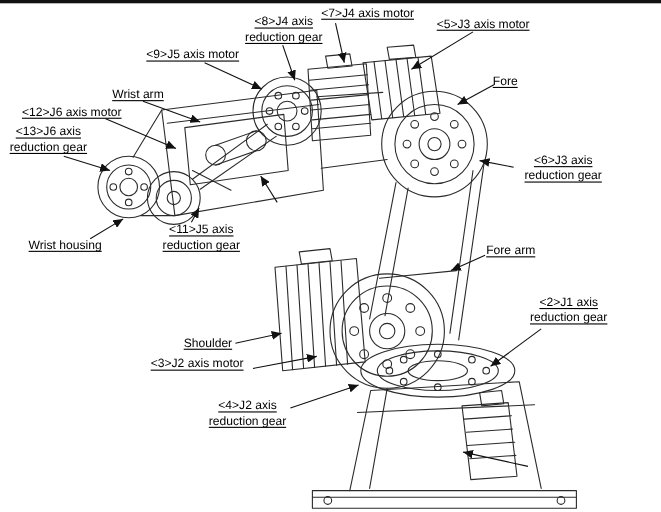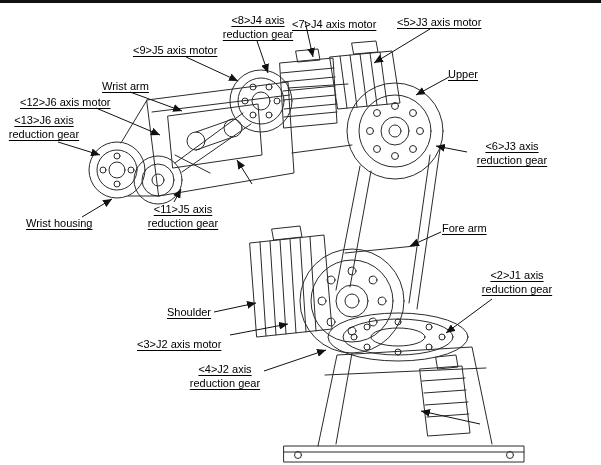--- a/index.html
+++ b/index.html
@@ -183,36 +183,36 @@
       <line x1="82" y1="214" x2="112" y2="196"></line>
       <line x1="441" y1="229" x2="410" y2="243"></line>
       <line x1="492" y1="296" x2="446" y2="330"></line>
       <line x1="214" y1="309" x2="256" y2="300"></line>
       <line x1="230" y1="332" x2="288" y2="321"></line>
       <line x1="264" y1="368" x2="326" y2="347"></line>
       <line x1="480" y1="421" x2="421" y2="408"></line>
     </g>
   </svg>
 
-  <div class="label" style="left:292px; top:2px;margin-top:12px;">&lt;7&gt;J4 axis motor</div>
+  <div class="label" style="left:292px; top:2px;">&lt;7&gt;J4 axis motor</div>
   <div class="label center" style="left:212px; top:10px; width:92px;">&lt;8&gt;J4 axis
 reduction gear</div>
   <div class="label" style="left:397px; top:12px;">&lt;5&gt;J3 axis motor</div>
   <div class="label" style="left:133px; top:40px;">&lt;9&gt;J5 axis motor</div>
-  <div class="label" style="left:448px; top:64px;">Upper</div>
+  <div class="label" style="left:448px; top:64px;">Fore</div>
   <div class="label" style="left:102px; top:76px;">Wrist arm</div>
   <div class="label" style="left:20px; top:92px;">&lt;12&gt;J6 axis motor</div>
   <div class="label center" style="left:1px; top:110px; width:86px;">&lt;13&gt;J6 axis
 reduction gear</div>
   <div class="label center" style="left:466px; top:136px; width:92px;">&lt;6&gt;J3 axis
 reduction gear</div>
   <div class="label center" style="left:137px; top:199px; width:92px;">&lt;11&gt;J5 axis
 reduction gear</div>
   <div class="label" style="left:26px; top:213px;">Wrist housing</div>
   <div class="label" style="left:442px; top:218px;">Fore arm</div>
   <div class="label center" style="left:471px; top:265px; width:92px;">&lt;2&gt;J1 axis
 reduction gear</div>
   <div class="label" style="left:167px; top:302px;">Shoulder</div>
-  <div class="label" style="left:137px; top:334px;">&lt;3&gt;J2 axis motor</div>
+  <div class="label" style="left:137px; top:321px;">&lt;3&gt;J2 axis motor</div>
   <div class="label center" style="left:179px; top:359px; width:92px;">&lt;4&gt;J2 axis
 reduction gear</div>
 
 </div>
 
 </body></html>

